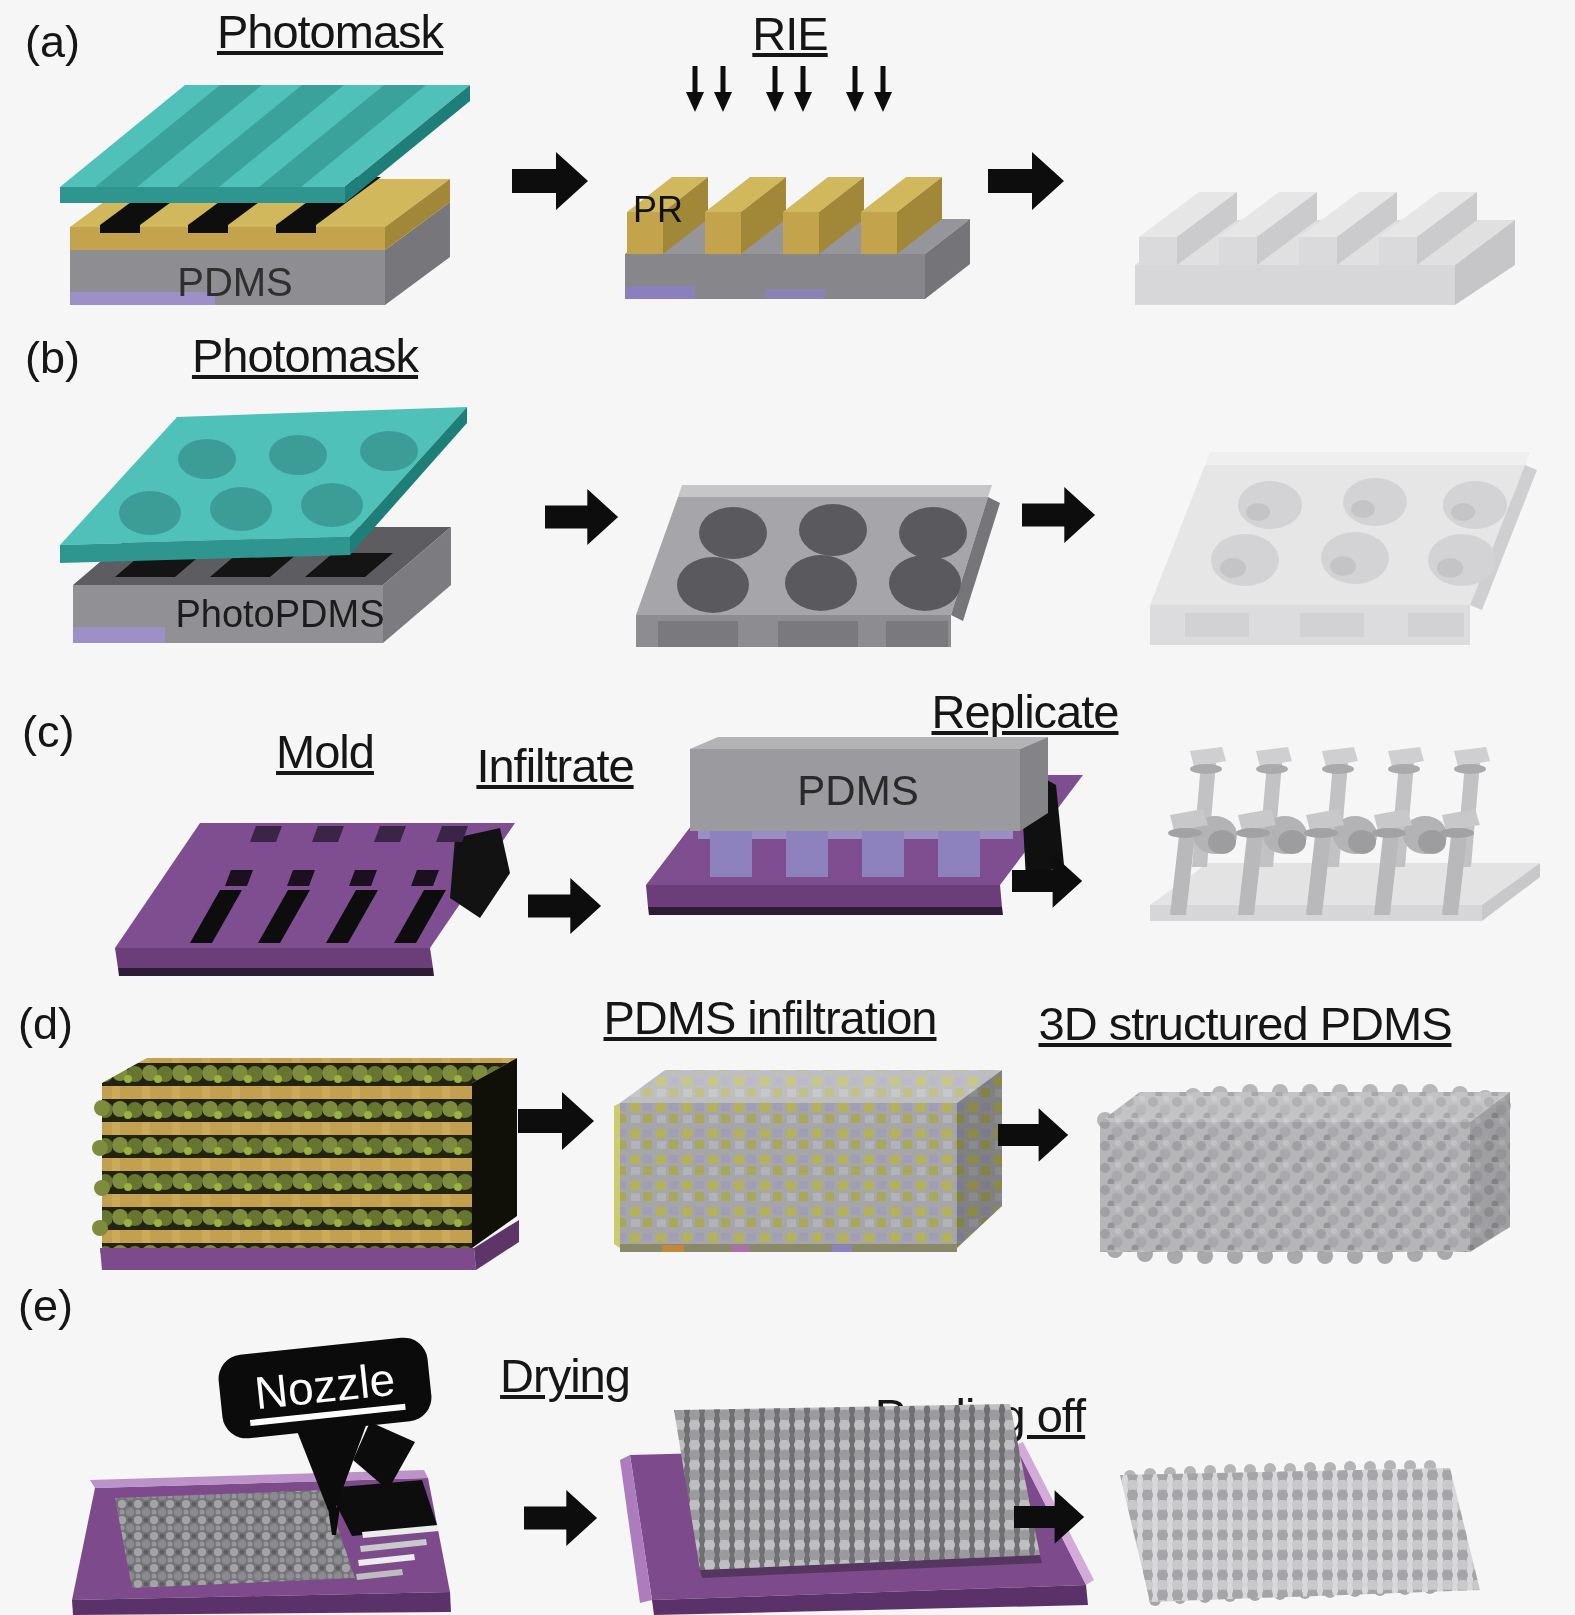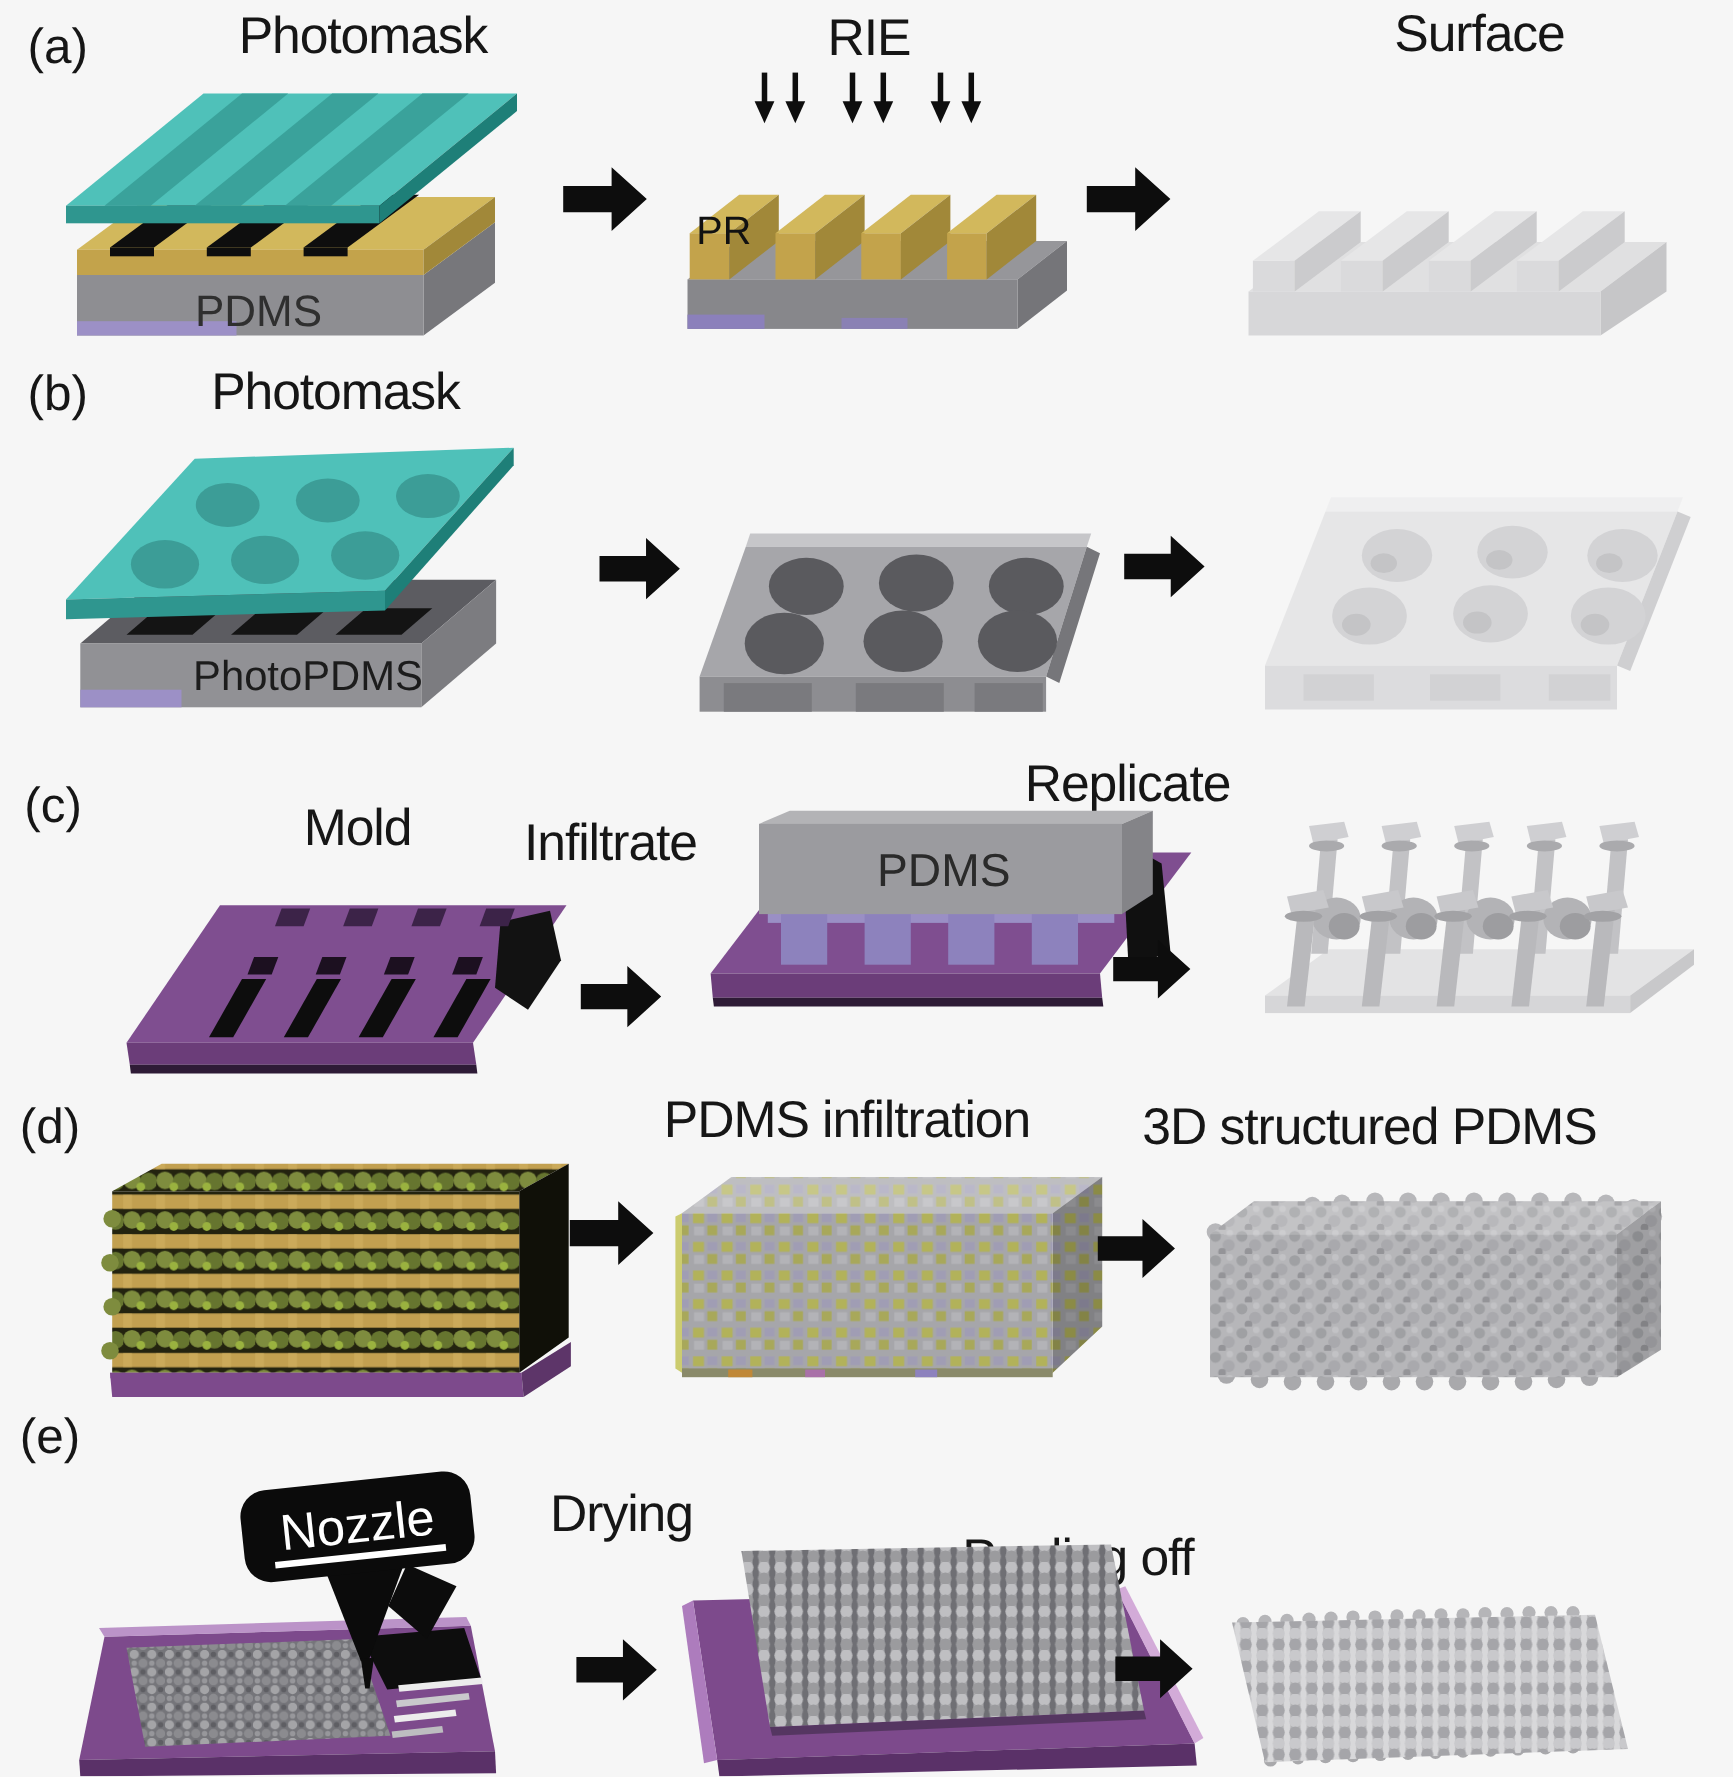--- a/index.html
+++ b/index.html
@@ -1,19 +1,19 @@
 <!DOCTYPE html>
 <html><head>
 <meta charset="utf-8">
 <style>
   html,body{margin:0;padding:0;background:#f6f6f6;}
   #fig{position:relative;width:1575px;height:1615px;background:#f6f6f6;overflow:hidden;
        font-family:"Liberation Sans",sans-serif;color:#161616;}
   .abs{position:absolute;}
-  .title{position:absolute;text-align:center;font-size:47px;letter-spacing:-1px;color:#161616;white-space:nowrap;}
+  .title{position:absolute;text-align:center;font-size:47px;letter-spacing:-1px;color:#161616;white-space:nowrap;text-decoration:underline;}
   .title.two{line-height:56px;white-space:normal;}
   .pletter{position:absolute;font-size:45px;color:#161616;}
   svg{display:block;overflow:visible;}
 </style>
 </head>
 <body>
 
 <div id="fig">
 
   <svg width="0" height="0" class="abs" aria-hidden="true">
@@ -59,21 +59,20 @@
         <circle cx="12" cy="4" r="2.5" fill="#5e5e63"></circle>
         <circle cx="4" cy="12" r="2.5" fill="#97979b"></circle>
       </pattern>
     </defs>
   </svg>
 
   <div class="pletter" style="left:25px;top:16px;">(a)</div>
   <div class="title" style="left:115px;top:4px;width:430px;">Photomask</div>
   <div class="title" style="left:690px;top:6px;width:200px;">RIE</div>
   <div class="title two" style="left:1125px;top:2px;width:440px;">
-    <div>Surface</div>
   </div>
 
   <svg class="abs" style="left:55px;top:55px;" width="450" height="260" viewBox="0 0 450 260">
     <g>
       <polygon points="330,195 395,147 395,202 330,250" fill="#77777b"></polygon>
       <rect x="15" y="195" width="315" height="55" fill="#8e8e92"></rect>
       <rect x="15" y="237" width="145" height="13" fill="#9c90c6"></rect>
       <text x="180" y="241" font-size="40" fill="#2f2f2f" text-anchor="middle">PDMS</text>
     </g>
     <g>

